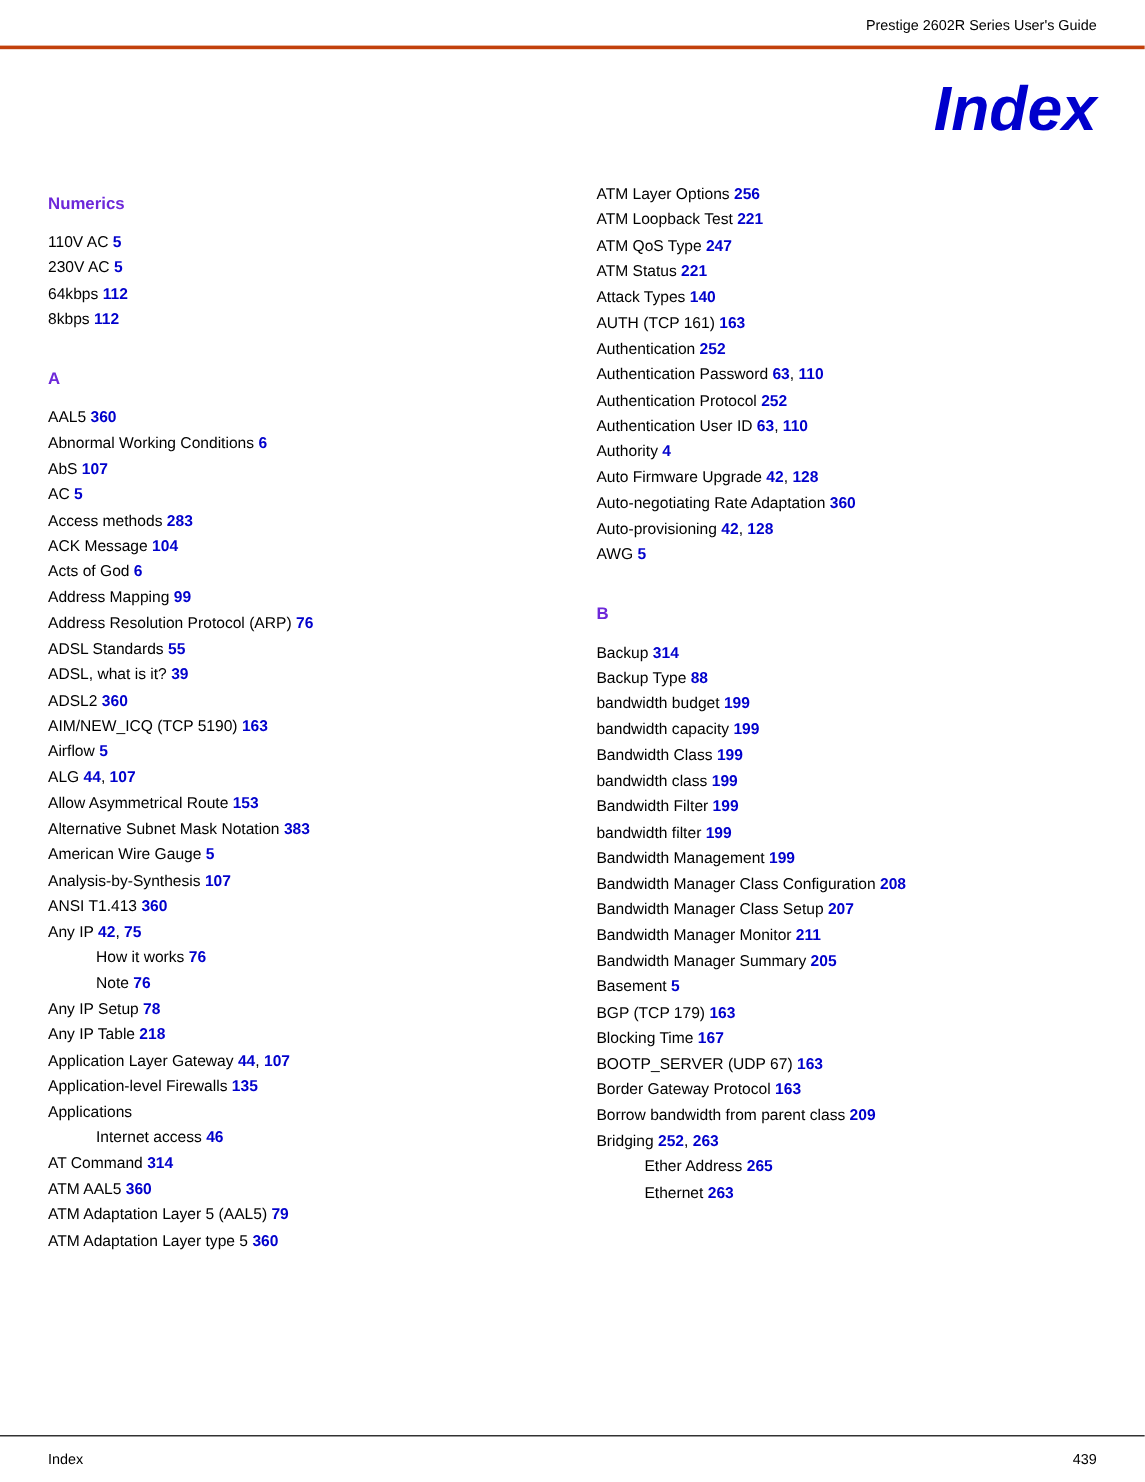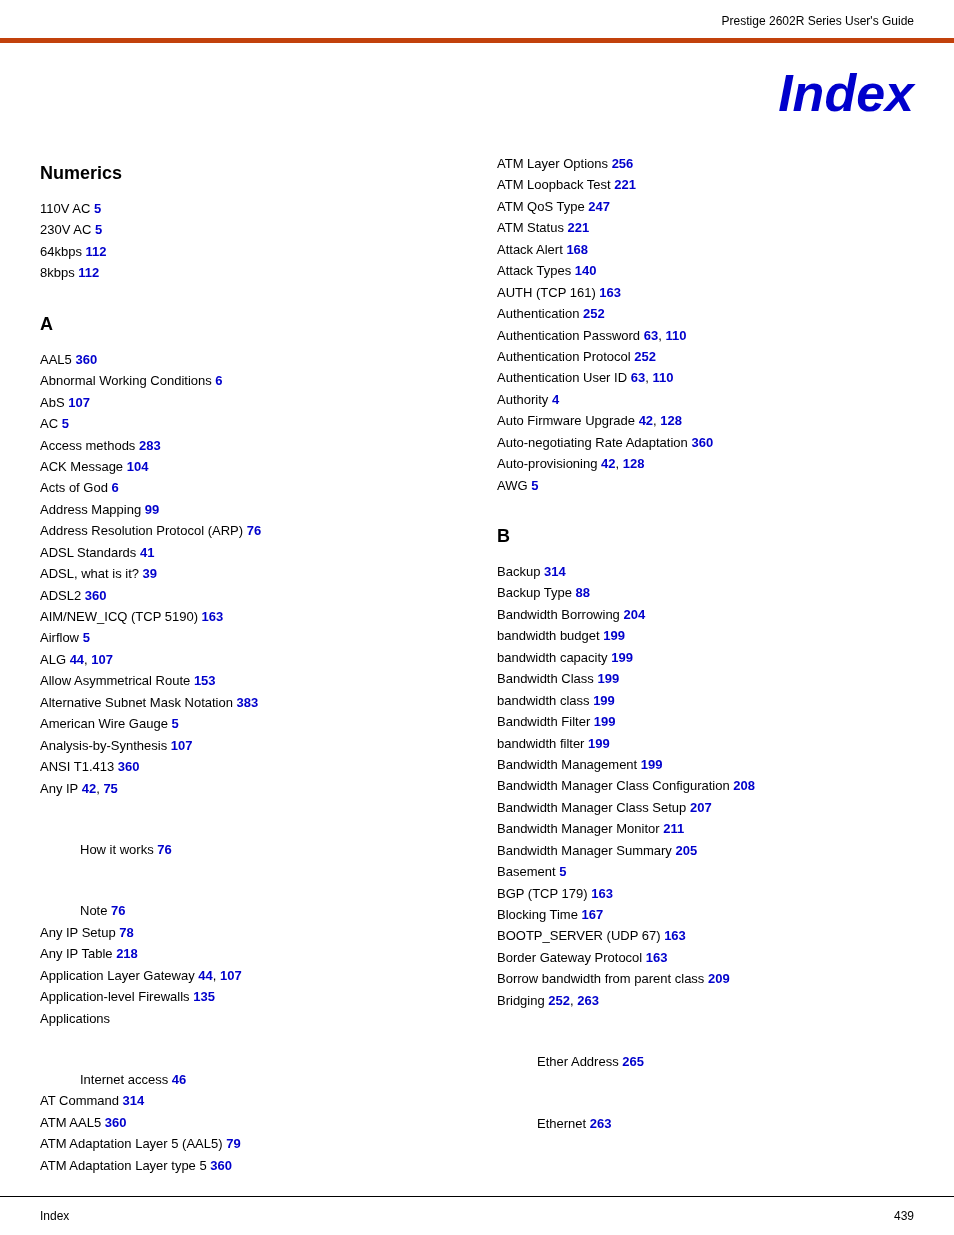--- a/index.html
+++ b/index.html
@@ -16,21 +16,21 @@
       width: 954px;
       min-height: 1235px;
       padding: 0;
       position: relative;
     }
     .header {
       display: flex;
       justify-content: flex-end;
       align-items: center;
       padding: 14px 40px 10px 16px;
-      border-bottom: 5px solid #c2410c;
+      border-bottom: 3px solid #c2410c;
     }
     .header-title {
       font-size: 12px;
       color: #000;
     }
     .page-title-area {
       text-align: right;
       padding: 20px 40px 30px 40px;
     }
     .page-title {
@@ -46,33 +46,32 @@
     }
     .left-column {
       flex: 1;
       min-width: 0;
     }
     .right-column {
       flex: 1;
       min-width: 0;
     }
     .section-heading {
-      font-size: 18px;
+      font-size: 14px;
       font-weight: bold;
-      color: #000000;
+      color: #6d28d9;
       margin-bottom: 14px;
       margin-top: 10px;
     }
     .index-entry {
       line-height: 1.65;
       font-size: 13px;
     }
     .index-entry.indented2 {
       padding-left: 40px;
-      margin-top: 40px;
     }
     .link-num {
       color: #0000cc;
       font-weight: bold;
       text-decoration: none;
     }
     .section-spacer {
       height: 20px;
     }
     .footer {
@@ -118,21 +117,21 @@
         <div class="section-heading">A</div>
         <div class="index-entry"><span>AAL5 </span><a class="link-num" href="#">360</a></div>
         <div class="index-entry"><span>Abnormal Working Conditions </span><a class="link-num" href="#">6</a></div>
         <div class="index-entry"><span>AbS </span><a class="link-num" href="#">107</a></div>
         <div class="index-entry"><span>AC </span><a class="link-num" href="#">5</a></div>
         <div class="index-entry"><span>Access methods </span><a class="link-num" href="#">283</a></div>
         <div class="index-entry"><span>ACK Message </span><a class="link-num" href="#">104</a></div>
         <div class="index-entry"><span>Acts of God </span><a class="link-num" href="#">6</a></div>
         <div class="index-entry"><span>Address Mapping </span><a class="link-num" href="#">99</a></div>
         <div class="index-entry"><span>Address Resolution Protocol (ARP) </span><a class="link-num" href="#">76</a></div>
-        <div class="index-entry"><span>ADSL Standards </span><a class="link-num" href="#">41</a></div>
+        <div class="index-entry"><span>ADSL Standards </span><a class="link-num" href="#">55</a></div>
         <div class="index-entry"><span>ADSL, what is it? </span><a class="link-num" href="#">39</a></div>
         <div class="index-entry"><span>ADSL2 </span><a class="link-num" href="#">360</a></div>
         <div class="index-entry"><span>AIM/NEW_ICQ (TCP 5190) </span><a class="link-num" href="#">163</a></div>
         <div class="index-entry"><span>Airflow </span><a class="link-num" href="#">5</a></div>
         <div class="index-entry"><span>ALG </span><a class="link-num" href="#">44</a><span>, </span><a class="link-num" href="#">107</a></div>
         <div class="index-entry"><span>Allow Asymmetrical Route </span><a class="link-num" href="#">153</a></div>
         <div class="index-entry"><span>Alternative Subnet Mask Notation </span><a class="link-num" href="#">383</a></div>
         <div class="index-entry"><span>American Wire Gauge </span><a class="link-num" href="#">5</a></div>
         <div class="index-entry"><span>Analysis-by-Synthesis </span><a class="link-num" href="#">107</a></div>
         <div class="index-entry"><span>ANSI T1.413 </span><a class="link-num" href="#">360</a></div>
@@ -149,37 +148,35 @@
         <div class="index-entry"><span>ATM AAL5 </span><a class="link-num" href="#">360</a></div>
         <div class="index-entry"><span>ATM Adaptation Layer 5 (AAL5) </span><a class="link-num" href="#">79</a></div>
         <div class="index-entry"><span>ATM Adaptation Layer type 5 </span><a class="link-num" href="#">360</a></div>
       </div>
 
     <div class="right-column" id="right-col">
         <div class="index-entry"><span>ATM Layer Options </span><a class="link-num" href="#">256</a></div>
         <div class="index-entry"><span>ATM Loopback Test </span><a class="link-num" href="#">221</a></div>
         <div class="index-entry"><span>ATM QoS Type </span><a class="link-num" href="#">247</a></div>
         <div class="index-entry"><span>ATM Status </span><a class="link-num" href="#">221</a></div>
-        <div class="index-entry"><span>Attack Alert </span><a class="link-num" href="#">168</a></div>
         <div class="index-entry"><span>Attack Types </span><a class="link-num" href="#">140</a></div>
         <div class="index-entry"><span>AUTH (TCP 161) </span><a class="link-num" href="#">163</a></div>
         <div class="index-entry"><span>Authentication </span><a class="link-num" href="#">252</a></div>
         <div class="index-entry"><span>Authentication Password </span><a class="link-num" href="#">63</a><span>, </span><a class="link-num" href="#">110</a></div>
         <div class="index-entry"><span>Authentication Protocol </span><a class="link-num" href="#">252</a></div>
         <div class="index-entry"><span>Authentication User ID </span><a class="link-num" href="#">63</a><span>, </span><a class="link-num" href="#">110</a></div>
         <div class="index-entry"><span>Authority </span><a class="link-num" href="#">4</a></div>
         <div class="index-entry"><span>Auto Firmware Upgrade </span><a class="link-num" href="#">42</a><span>, </span><a class="link-num" href="#">128</a></div>
         <div class="index-entry"><span>Auto-negotiating Rate Adaptation </span><a class="link-num" href="#">360</a></div>
         <div class="index-entry"><span>Auto-provisioning </span><a class="link-num" href="#">42</a><span>, </span><a class="link-num" href="#">128</a></div>
         <div class="index-entry"><span>AWG </span><a class="link-num" href="#">5</a></div>
         <div class="section-spacer"></div>
         <div class="section-heading">B</div>
         <div class="index-entry"><span>Backup </span><a class="link-num" href="#">314</a></div>
         <div class="index-entry"><span>Backup Type </span><a class="link-num" href="#">88</a></div>
-        <div class="index-entry"><span>Bandwidth Borrowing </span><a class="link-num" href="#">204</a></div>
         <div class="index-entry"><span>bandwidth budget </span><a class="link-num" href="#">199</a></div>
         <div class="index-entry"><span>bandwidth capacity </span><a class="link-num" href="#">199</a></div>
         <div class="index-entry"><span>Bandwidth Class </span><a class="link-num" href="#">199</a></div>
         <div class="index-entry"><span>bandwidth class </span><a class="link-num" href="#">199</a></div>
         <div class="index-entry"><span>Bandwidth Filter </span><a class="link-num" href="#">199</a></div>
         <div class="index-entry"><span>bandwidth filter </span><a class="link-num" href="#">199</a></div>
         <div class="index-entry"><span>Bandwidth Management </span><a class="link-num" href="#">199</a></div>
         <div class="index-entry"><span>Bandwidth Manager Class Configuration </span><a class="link-num" href="#">208</a></div>
         <div class="index-entry"><span>Bandwidth Manager Class Setup </span><a class="link-num" href="#">207</a></div>
         <div class="index-entry"><span>Bandwidth Manager Monitor </span><a class="link-num" href="#">211</a></div>

